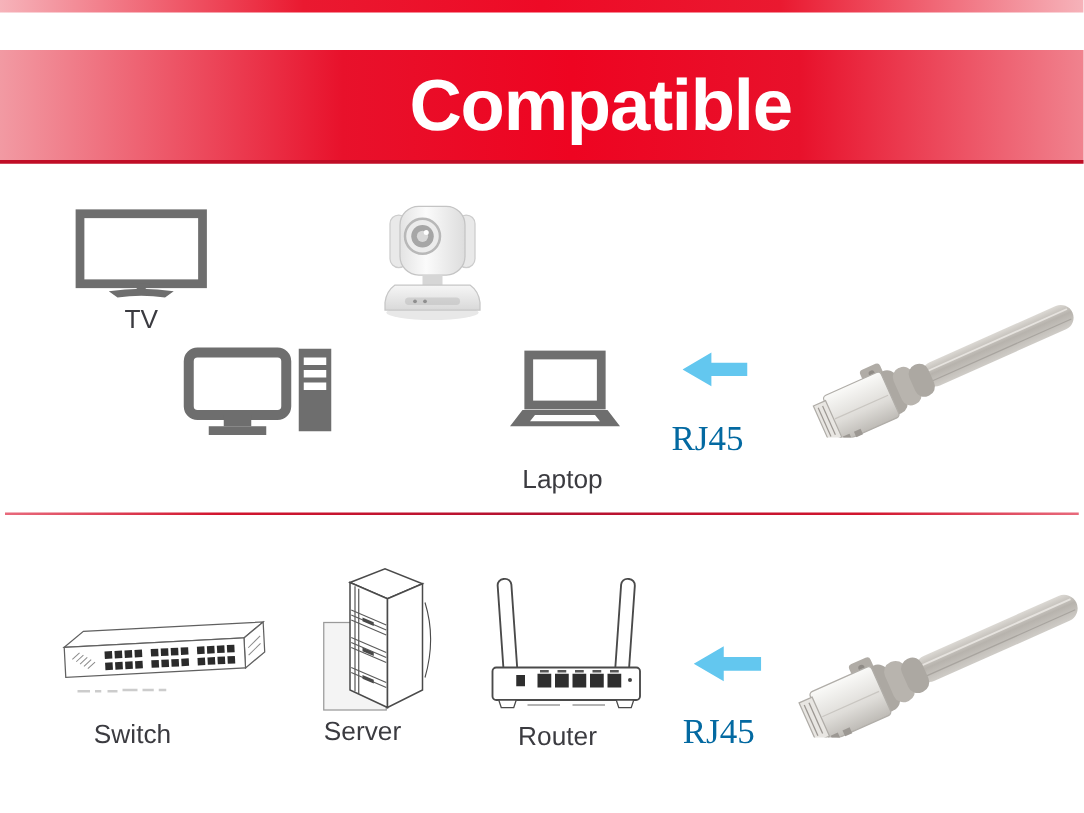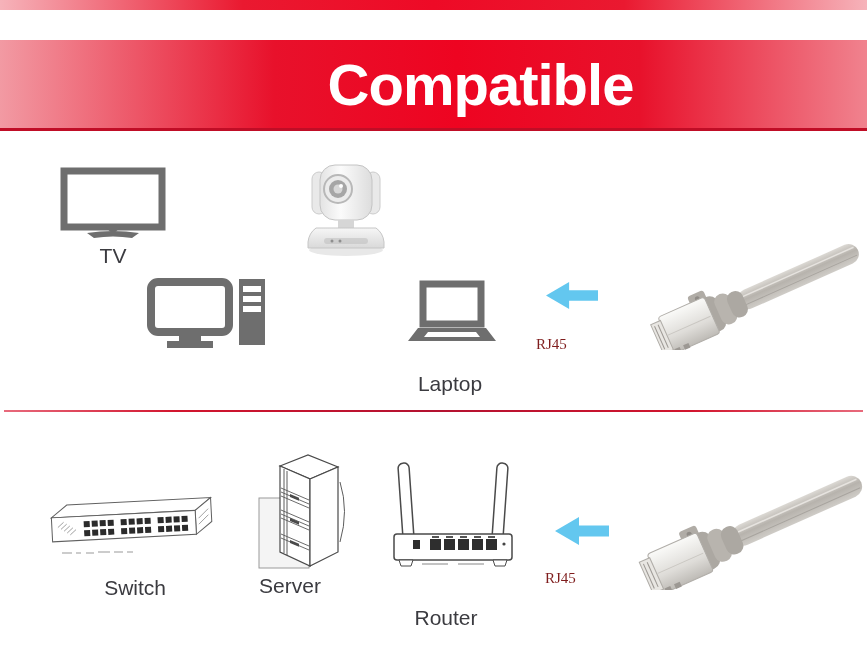--- a/index.html
+++ b/index.html
@@ -14,21 +14,21 @@
     background:linear-gradient(90deg,#f29aa3 0%,#e8112b 30%,#ee0421 50%,#e8112b 70%,#f29aa3 100%);
     border-bottom:3px solid #c00d26;display:flex;align-items:center;justify-content:center;padding-left:47px;}
   .banner-title{color:#ffffff;font-size:58px;font-weight:bold;letter-spacing:-1px;}
 
   
   .divider{left:4px;top:410px;width:859px;height:2px;
     background:linear-gradient(90deg,#e86a7c 0%,#d2152e 20%,#b31230 50%,#d2152e 80%,#e86a7c 100%);}
 
   
   .dev-label{color:#3b3b40;font-size:21px;text-align:center;}
-  .rj45-label{color:#7f1d1d;font-size:15px;font-family:"Liberation Serif",serif;}
+  .rj45-label{color:#0369a1;font-size:28px;font-family:"Liberation Serif",serif;text-align:center;}
 
   svg{display:block;overflow:hidden;}
 </style>
 </head>
 <body>
 
 <div class="stage">
 
   <div class="abs top-strip"></div>
   <div class="abs banner">
@@ -182,21 +182,21 @@
       <g fill="#9a9a9a" opacity="0.5">
         <rect x="26" y="60" width="10" height="2"></rect>
           <rect x="40" y="60" width="5" height="2"></rect>
         <rect x="50" y="60" width="8" height="2"></rect>
           <rect x="62" y="59" width="12" height="2"></rect>
         <rect x="78" y="59" width="9" height="2"></rect>
           <rect x="91" y="59" width="6" height="2"></rect>
       </g>
     </svg>
   </div>
-  <div class="abs dev-label" style="left:46px;top:576px;width:120px;text-align:right;">Switch</div>
+  <div class="abs dev-label" style="left:46px;top:576px;width:120px;">Switch</div>
 
   <div class="abs" style="left:256px;top:452px;">
     <svg width="92" height="124" viewBox="0 0 92 124">
       <rect x="3" y="46" width="50" height="70" fill="#f4f4f4" stroke="#9a9a9a" stroke-width="1"></rect>
       <g stroke="#4a4a4a" stroke-width="1.2" fill="#ffffff">
         <polygon points="24,14 52,3 82,15 54,27"></polygon>
         <polygon points="24,14 54,27 54,114 24,100"></polygon>
         <polygon points="54,27 82,15 82,100 54,114"></polygon>
       </g>
       <g stroke="#4a4a4a" stroke-width="0.9" fill="none">
@@ -249,21 +249,21 @@
       <g fill="#ffffff" stroke="#4a4a4a" stroke-width="1">
         <path d="M7,100 h14 l-2,6 h-10 z"></path>
         <path d="M101,100 h14 l-2,6 h-10 z"></path>
       </g>
       <g stroke="#9a9a9a" stroke-width="1.2">
         <line x1="30" y1="104" x2="56" y2="104"></line>
           <line x1="66" y1="104" x2="92" y2="104"></line>
       </g>
     </svg>
   </div>
-  <div class="abs dev-label" style="left:386px;top:578px;width:120px;margin-top:28px;">Router</div>
+  <div class="abs dev-label" style="left:386px;top:578px;width:120px;">Router</div>
 
   <div class="abs" style="left:555px;top:516px;">
     <svg width="54" height="30" viewBox="0 0 54 30">
       <polygon points="0,15 24,1 24,9.5 54,9.5 54,20.5 24,20.5 24,29" fill="#63c7ef"></polygon>
     </svg>
   </div>
   <div class="abs rj45-label" style="left:545px;top:570px;width:60px;">RJ45</div>
 
   <div class="abs" style="left:638px;top:458px;">
     <svg width="228" height="132" viewBox="0 0 220 126">

